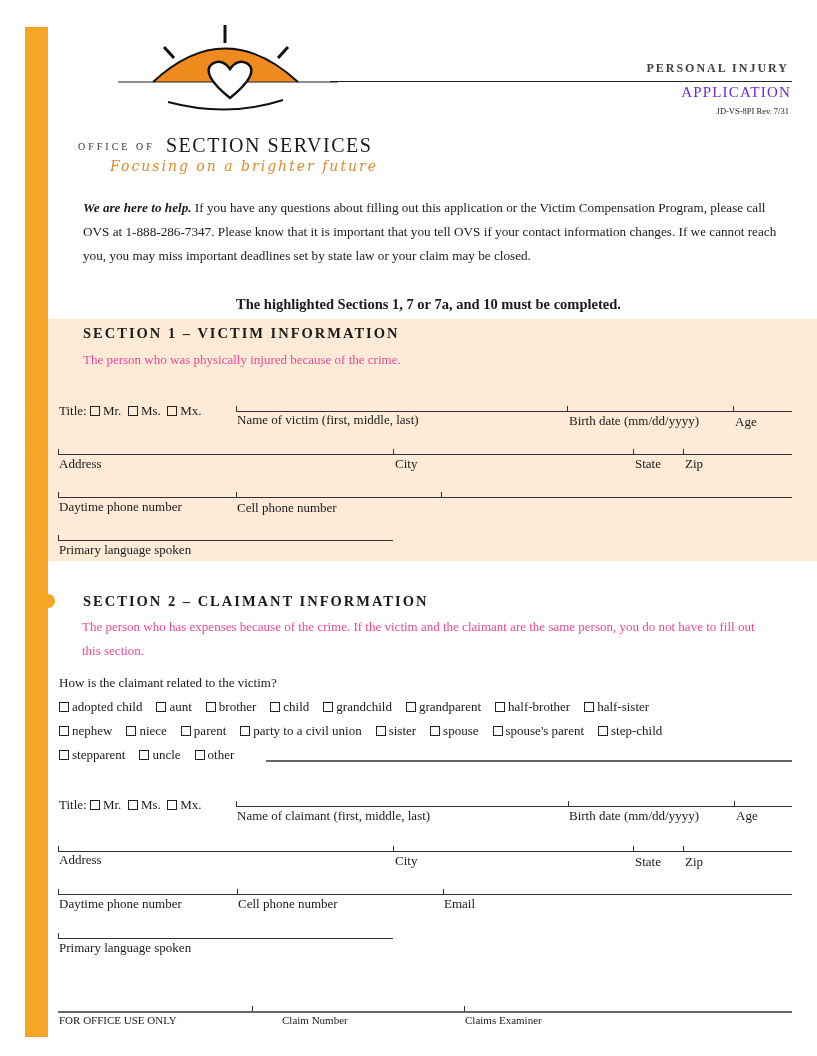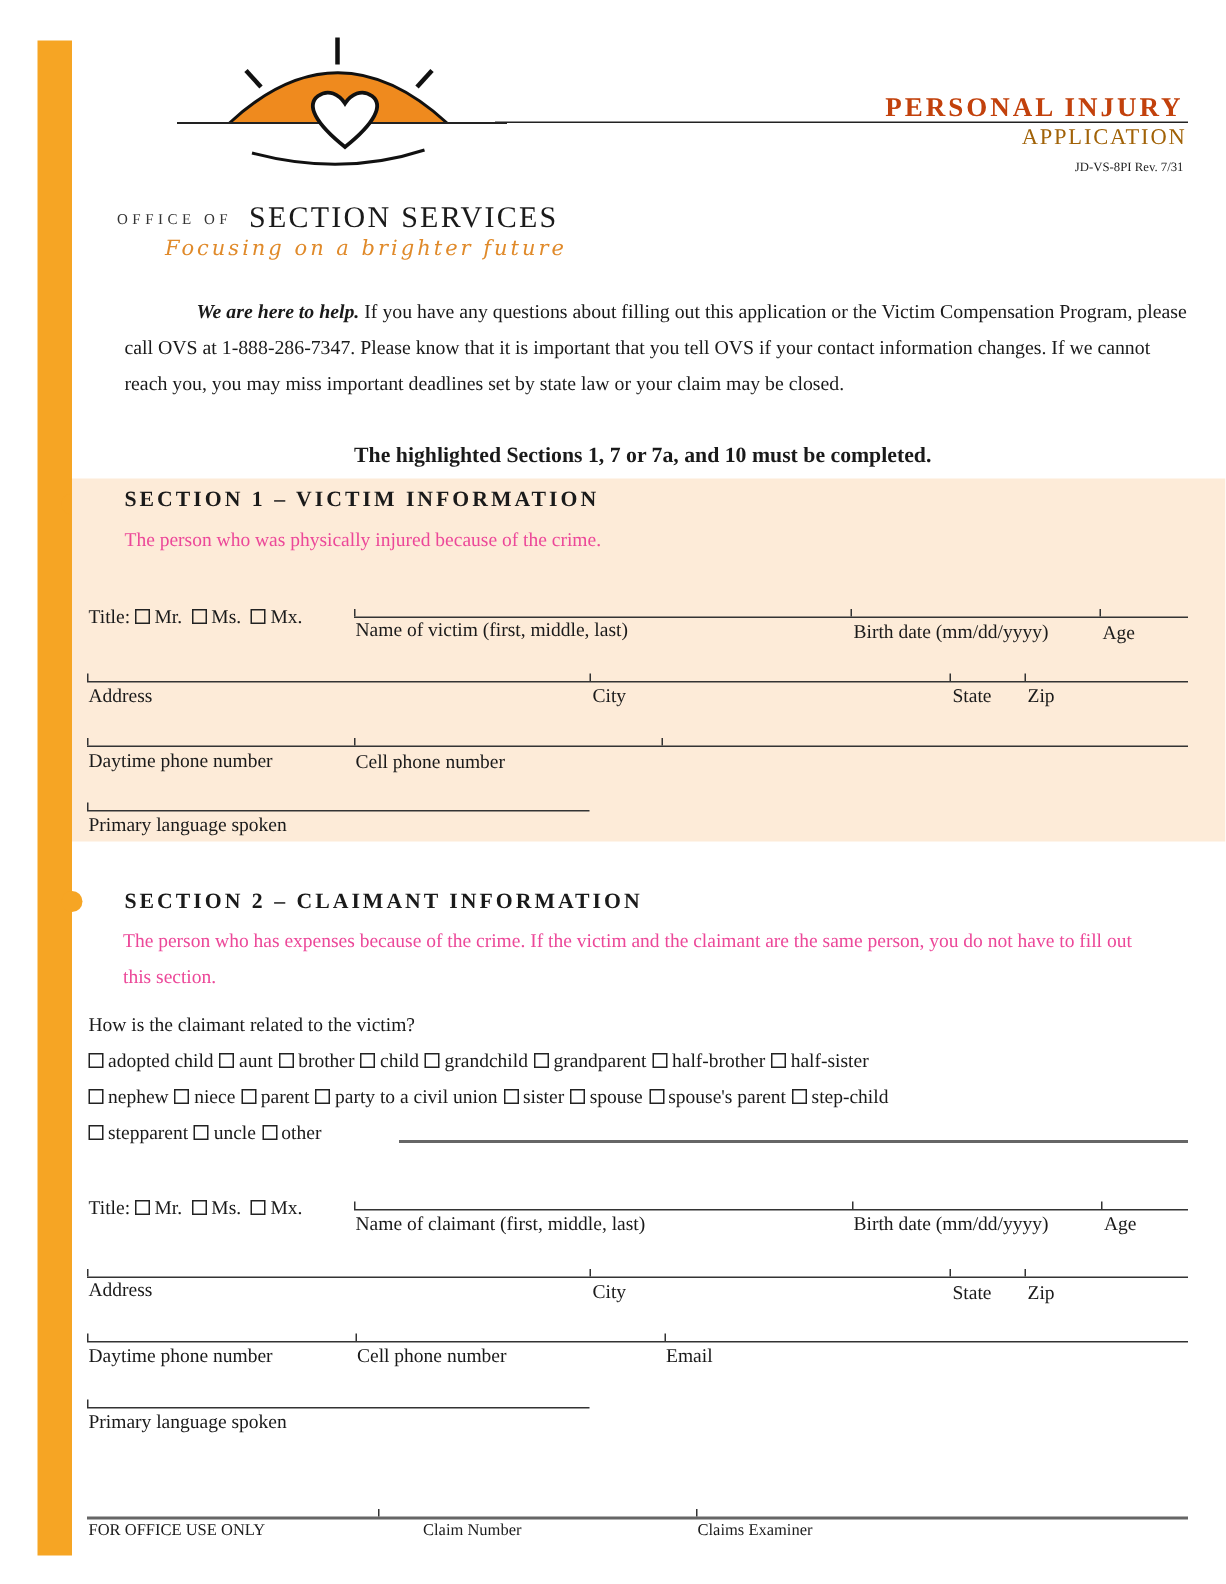--- a/index.html
+++ b/index.html
@@ -6,45 +6,45 @@
   html, body { width: 817px; height: 1056px; background: #ffffff; overflow: hidden; }
   body { position: relative; font-family: "Liberation Serif", "DejaVu Serif", serif; color: #1a1a1a; }
 
   
   .side-bar { position: absolute; left: 25px; top: 27px; width: 23px; height: 1010px; background: #f6a524; }
   .side-dot { position: absolute; width: 14px; height: 14px; border-radius: 50%; background: #f6a524; }
 
   
   .logo { position: absolute; left: 118px; top: 20px; width: 220px; height: 100px; }
   .header-rule { position: absolute; left: 330px; top: 81px; width: 462px; height: 1px; background: #222; }
-  .header-title { position: absolute; right: 28px; top: 61px; font-size: 18px; font-weight: bold; letter-spacing: 2px; color: #c2410c; }
-  .header-sub { position: absolute; right: 26px; top: 84px; font-size: 15px; letter-spacing: 1.2px; color: #a16207; }
+  .header-title { position: absolute; right: 28px; top: 61px; font-size: 12px; font-weight: bold; letter-spacing: 2px; color: #404040; }
+  .header-sub { position: absolute; right: 26px; top: 84px; font-size: 15px; letter-spacing: 1.2px; color: #6d28d9; }
   .header-code { position: absolute; right: 28px; top: 106px; font-size: 8.5px; color: #222; }
 
   .office-of { position: absolute; left: 78px; top: 141px; font-size: 10px; letter-spacing: 3px; color: #333; }
   .office-name { position: absolute; left: 166px; top: 134px; font-size: 20px; letter-spacing: 1.5px; color: #1a1a1a; }
   .tagline { position: absolute; left: 110px; top: 158px; font-size: 14px; font-style: italic; letter-spacing: 2px; color: #e08a2a; font-family: "DejaVu Serif", serif; }
 
   .intro { position: absolute; left: 83px; top: 196px; width: 710px; font-size: 13.2px; line-height: 24px; color: #1a1a1a; }
-  .intro b { font-style: italic; margin-left: 48px; }
+  .intro b { font-style: italic; }
 
   .required-note { position: absolute; left: 0; width: 817px; top: 296px; text-align: center; font-size: 14.5px; font-weight: bold; padding-left: 40px; }
 
   
   .section1 { position: absolute; left: 48px; top: 319px; width: 769px; height: 242px; background: #fdebd8; }
 
   .section-head { position: absolute; font-size: 14.5px; font-weight: bold; letter-spacing: 2px; color: #1a1a1a; }
   .section-desc { position: absolute; font-size: 13px; line-height: 24px; color: #ec4899; }
 
   .label { position: absolute; font-size: 13px; color: #1a1a1a; white-space: nowrap; }
   .line { position: absolute; height: 1px; background: #333; }
   .tick { position: absolute; width: 1px; height: 5px; background: #333; }
 
   .chk { display: inline-block; width: 10px; height: 10px; border: 1px solid #222; margin-right: 3px; vertical-align: -1px; background: transparent; }
-  .opt { display: inline-block; margin-right: 4px; font-size: 13px; }
+  .opt { display: inline-block; margin-right: 14px; font-size: 13px; }
   .opt-row { position: absolute; left: 59px; white-space: nowrap; font-size: 13px; }
 
   .small-label { position: absolute; font-size: 11px; color: #1a1a1a; white-space: nowrap; }
 </style>
 </head>
 <body>
 
 <div class="side-bar"></div>
 <div class="side-dot" style="left:41px; top:329px;"></div>
 <div class="side-dot" style="left:41px; top:594px;"></div>

